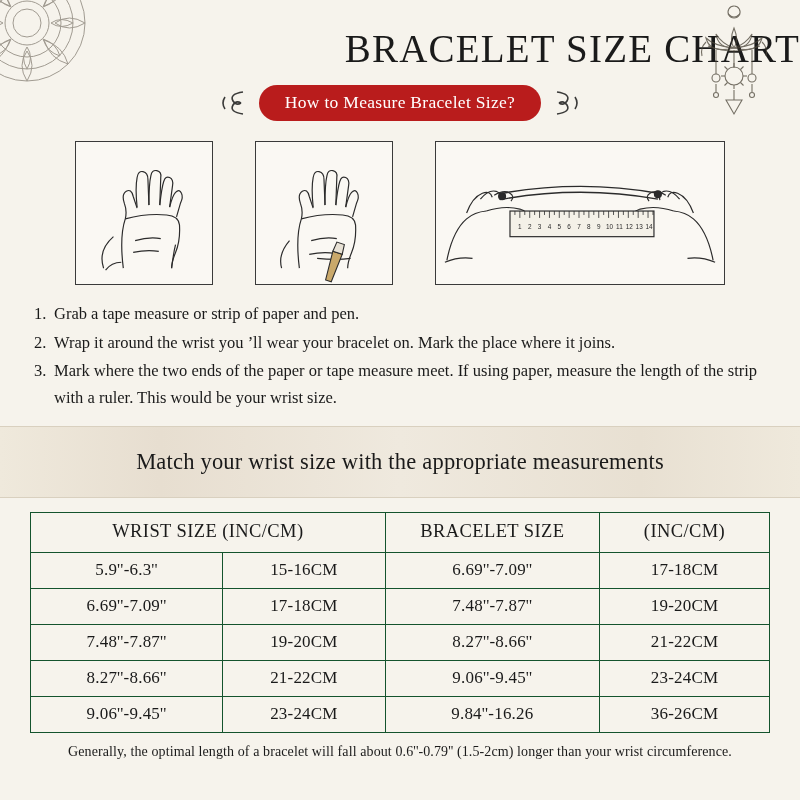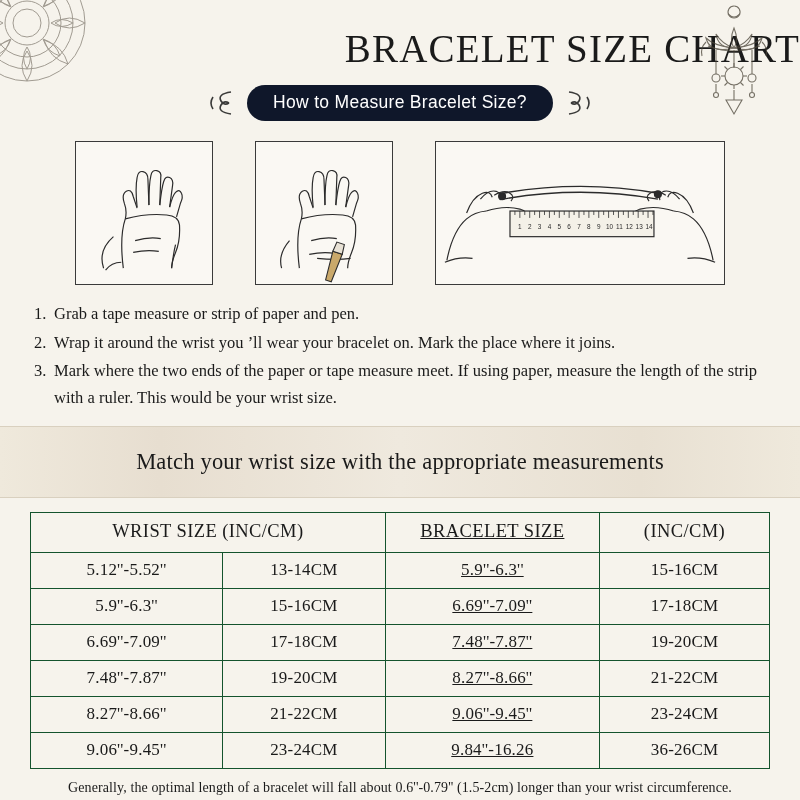--- a/index.html
+++ b/index.html
@@ -48,27 +48,27 @@
   }
 
   .subtitle-row {
     display: flex;
     align-items: center;
     justify-content: center;
     margin-top: 14px;
     gap: 10px;
   }
   .pill {
-    background: #0f172a;
+    background: #b91c1c;
     color: #fff;
     border-radius: 18px;
     padding: 7px 26px 8px 26px;
     font-size: 17.5px;
     letter-spacing: .3px;
-    font-family: Liberation Sans, sans-serif;
+    font-family: Liberation Serif, serif;
     white-space: nowrap;
   }
   .flourish {
     width: 30px;
     height: 30px;
     opacity: .85;
   }
 
   
   .illus-row {
@@ -137,21 +137,21 @@
   }
   table.size-table th {
     font-weight: normal;
     font-size: 18.5px;
     letter-spacing: .4px;
     padding: 8px 4px 9px 4px;
   }
   table.size-table td { letter-spacing: .2px; }
   .col1 { width: 26%; }
   .col2 { width: 22%; }
-  .col3 { width: 29%; text-decoration: underline; }
+  .col3 { width: 29%; }
   .col4 { width: 23%; }
 
   
   .footnote {
     text-align: center;
     font-size: 14px;
     margin-top: 11px;
     font-family: "Liberation Serif", serif;
     letter-spacing: .1px;
   }
@@ -393,26 +393,20 @@
 <table class="size-table">
   <thead>
     <tr>
       <th class="col1" colspan="2">WRIST SIZE (INC/CM)</th>
       <th class="col3">BRACELET SIZE</th>
       <th class="col4">(INC/CM)</th>
     </tr>
   </thead>
   <tbody>
     <tr>
-      <td class="col1">5.12''-5.52''</td>
-      <td class="col2">13-14CM</td>
-      <td class="col3">5.9''-6.3''</td>
-      <td class="col4">15-16CM</td>
-    </tr>
-    <tr>
       <td class="col1">5.9''-6.3''</td>
       <td class="col2">15-16CM</td>
       <td class="col3">6.69''-7.09''</td>
       <td class="col4">17-18CM</td>
     </tr>
     <tr>
       <td class="col1">6.69''-7.09''</td>
       <td class="col2">17-18CM</td>
       <td class="col3">7.48''-7.87''</td>
       <td class="col4">19-20CM</td>

